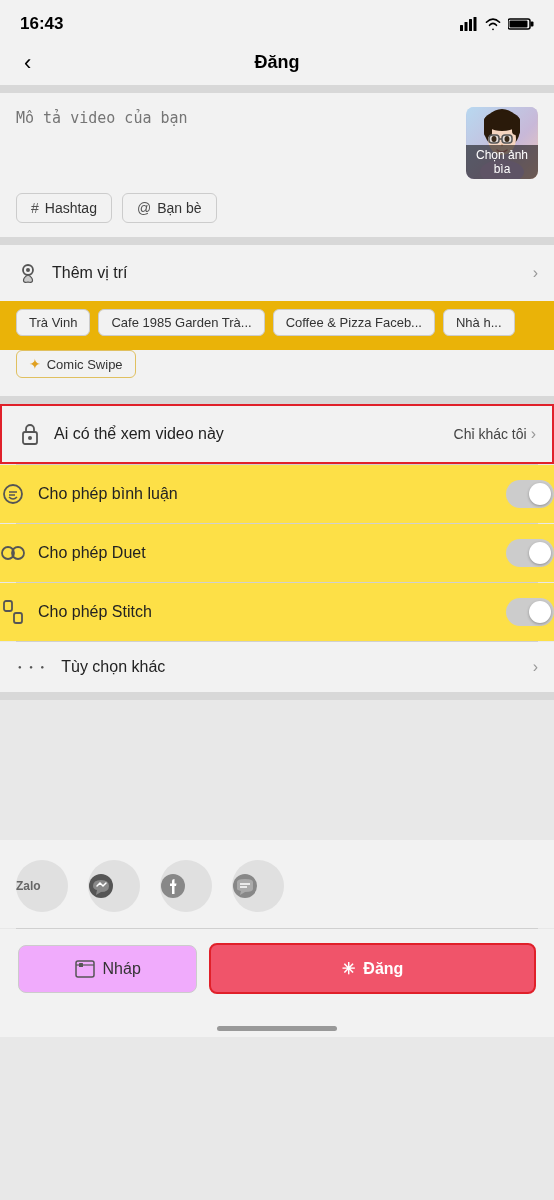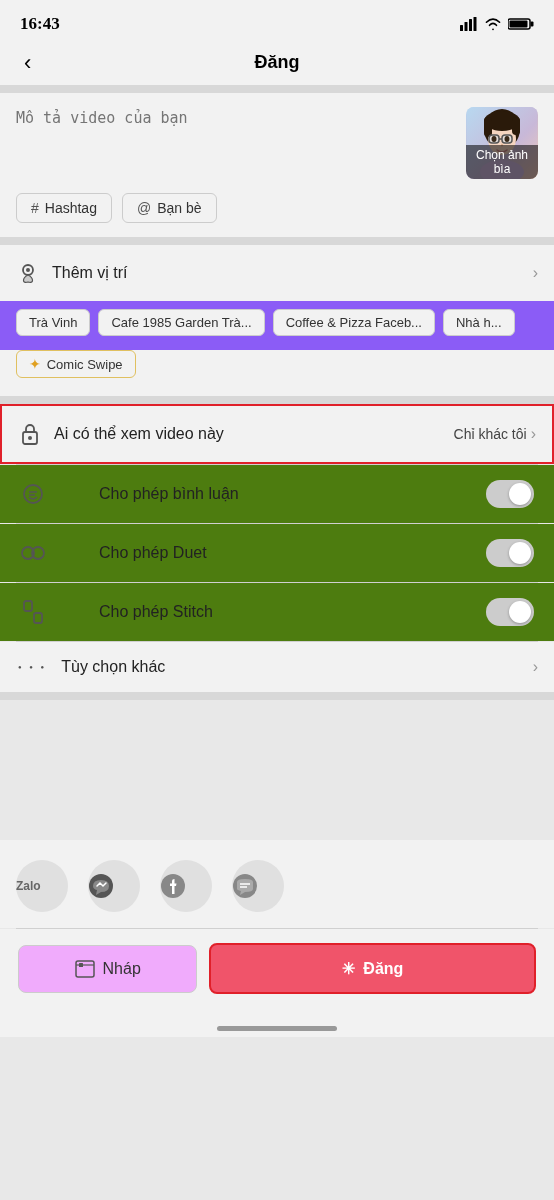--- a/index.html
+++ b/index.html
@@ -13,21 +13,20 @@
       overflow-x: hidden;
     }
 
     
     .status-bar {
       display: flex;
       justify-content: space-between;
       align-items: center;
       padding: 14px 20px 8px 20px;
       background: #f2f2f2;
-      font-family: Liberation Serif, serif;
     }
     .status-time {
       font-size: 17px;
       font-weight: 600;
       color: #000;
     }
     .status-icons {
       display: flex;
       align-items: center;
       gap: 6px;
@@ -173,21 +172,21 @@
     .chevron {
       color: #999;
       font-size: 16px;
     }
 
     
     .chips-row {
       display: flex;
       gap: 8px;
       padding: 8px 16px 14px;
-      background: #8b5cf6;
+      background: #eab308;
       overflow-x: auto;
       flex-wrap: nowrap;
     }
     .chip {
       white-space: nowrap;
       border: 1px solid #ccc;
       border-radius: 6px;
       padding: 5px 12px;
       font-size: 13px;
       color: #333;
@@ -225,24 +224,23 @@
       cursor: pointer;
     }
     .highlight-row .list-item-right {
       color: #444;
     }
 
     
     .toggle-row {
       display: flex;
       align-items: center;
-      background: #4d7c0f;
-      padding: 15px 20px;
-      cursor: pointer;
-      gap: 41px;
+      background: #fde047;
+      padding: 15px 0;
+      cursor: pointer;
     }
     .toggle-icon {
       width: 26px;
       height: 26px;
       display: flex;
       align-items: center;
       justify-content: center;
       margin-right: 12px;
       color: #555;
       font-size: 18px;

